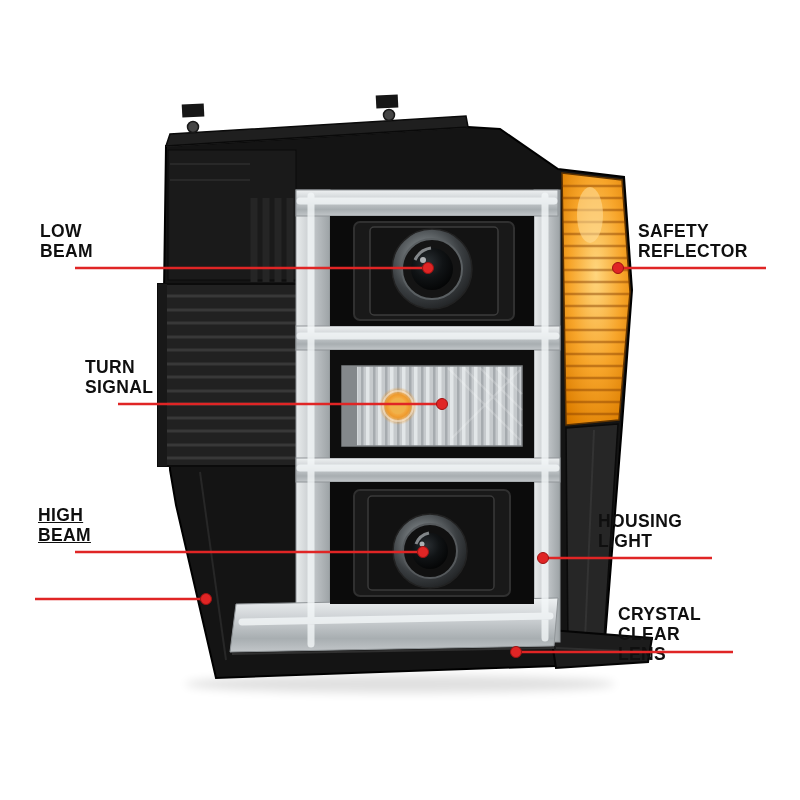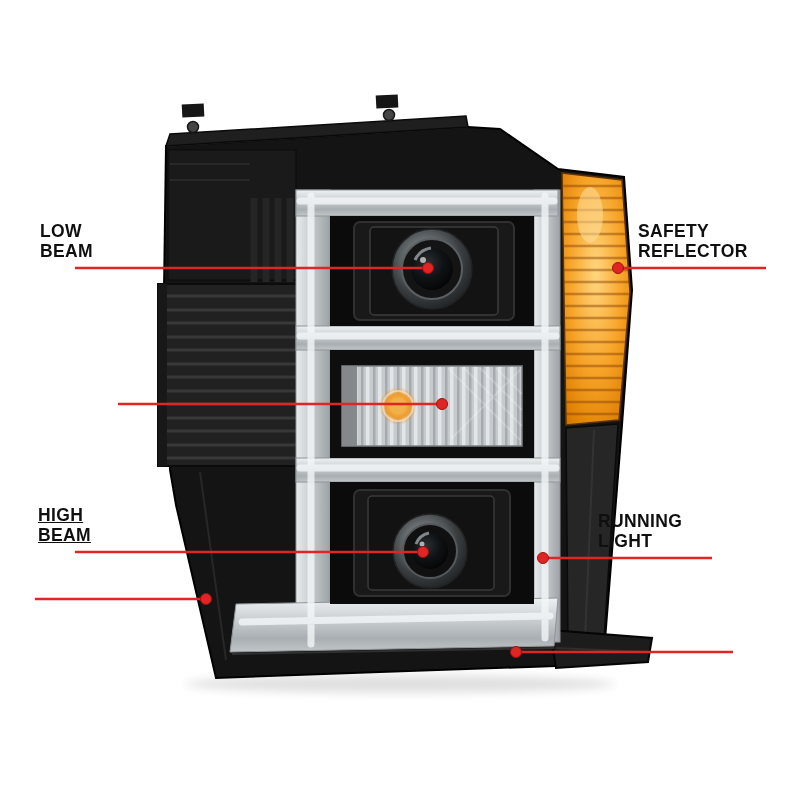--- a/index.html
+++ b/index.html
@@ -158,28 +158,32 @@
 
     <path d="M232,654 L554,648" stroke="#2f2f2f" stroke-width="2" fill="none"></path>
   </svg>
 
   <div class="callout-label align-right" style="left:40px;  top:221px; width:100px;">LOW
 BEAM</div>
 
   <div class="callout-label align-right" style="left:638px; top:221px; width:128px;">SAFETY
 REFLECTOR</div>
 
+  <div class="callout-label align-right" style="left:85px;  top:357px; width:100px;">TURN
+SIGNAL</div>
 
   <div class="callout-label align-right" style="left:38px;  top:505px; width:100px;text-decoration:underline;">HIGH
 BEAM</div>
 
-  <div class="callout-label align-right" style="left:598px; top:511px; width:114px;">RUNNING
+  <div class="callout-label align-right" style="left:598px; top:511px; width:114px;">HOUSING
 LIGHT</div>
 
 
+  <div class="callout-label align-right" style="left:618px; top:604px; width:115px;">CRYSTAL
+CLEAR LENS</div>
 
   <svg class="layer" width="800" height="800" viewBox="0 0 800 800" stroke="#e02525" fill="#e02525" style="pointer-events:none;">
 
     <g>
       <line x1="75" y1="268" x2="424" y2="268" stroke-width="2.6"></line>
       <circle cx="428" cy="268" r="5.5" stroke="#9e1212" stroke-width="1"></circle>
     </g>
 
     <g>
       <line x1="618" y1="268" x2="766" y2="268" stroke-width="2.6"></line>

